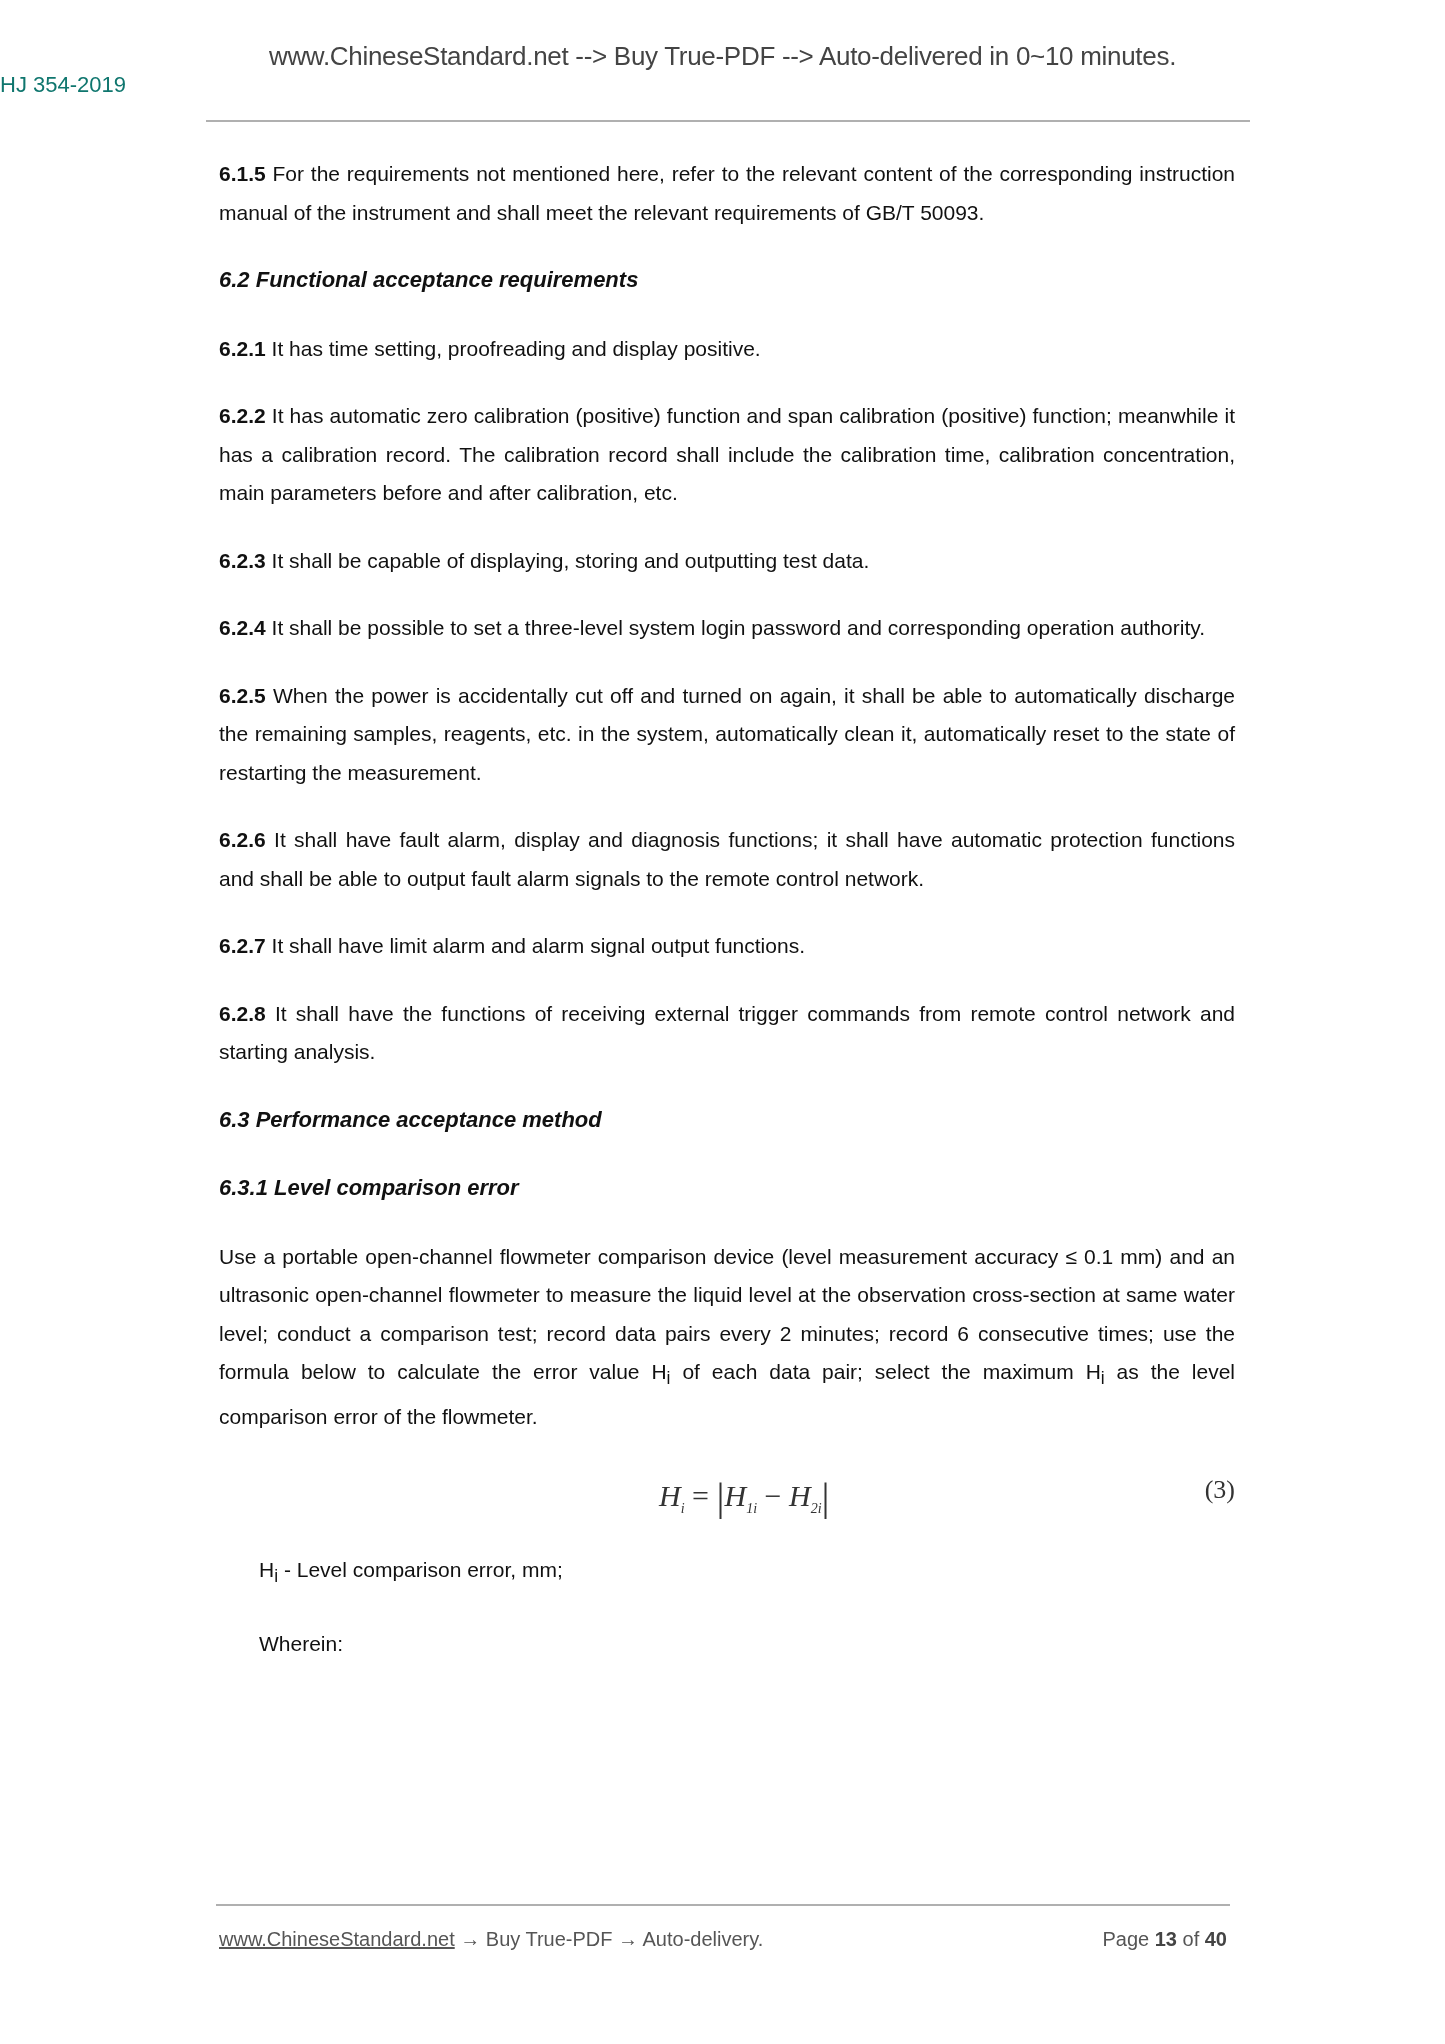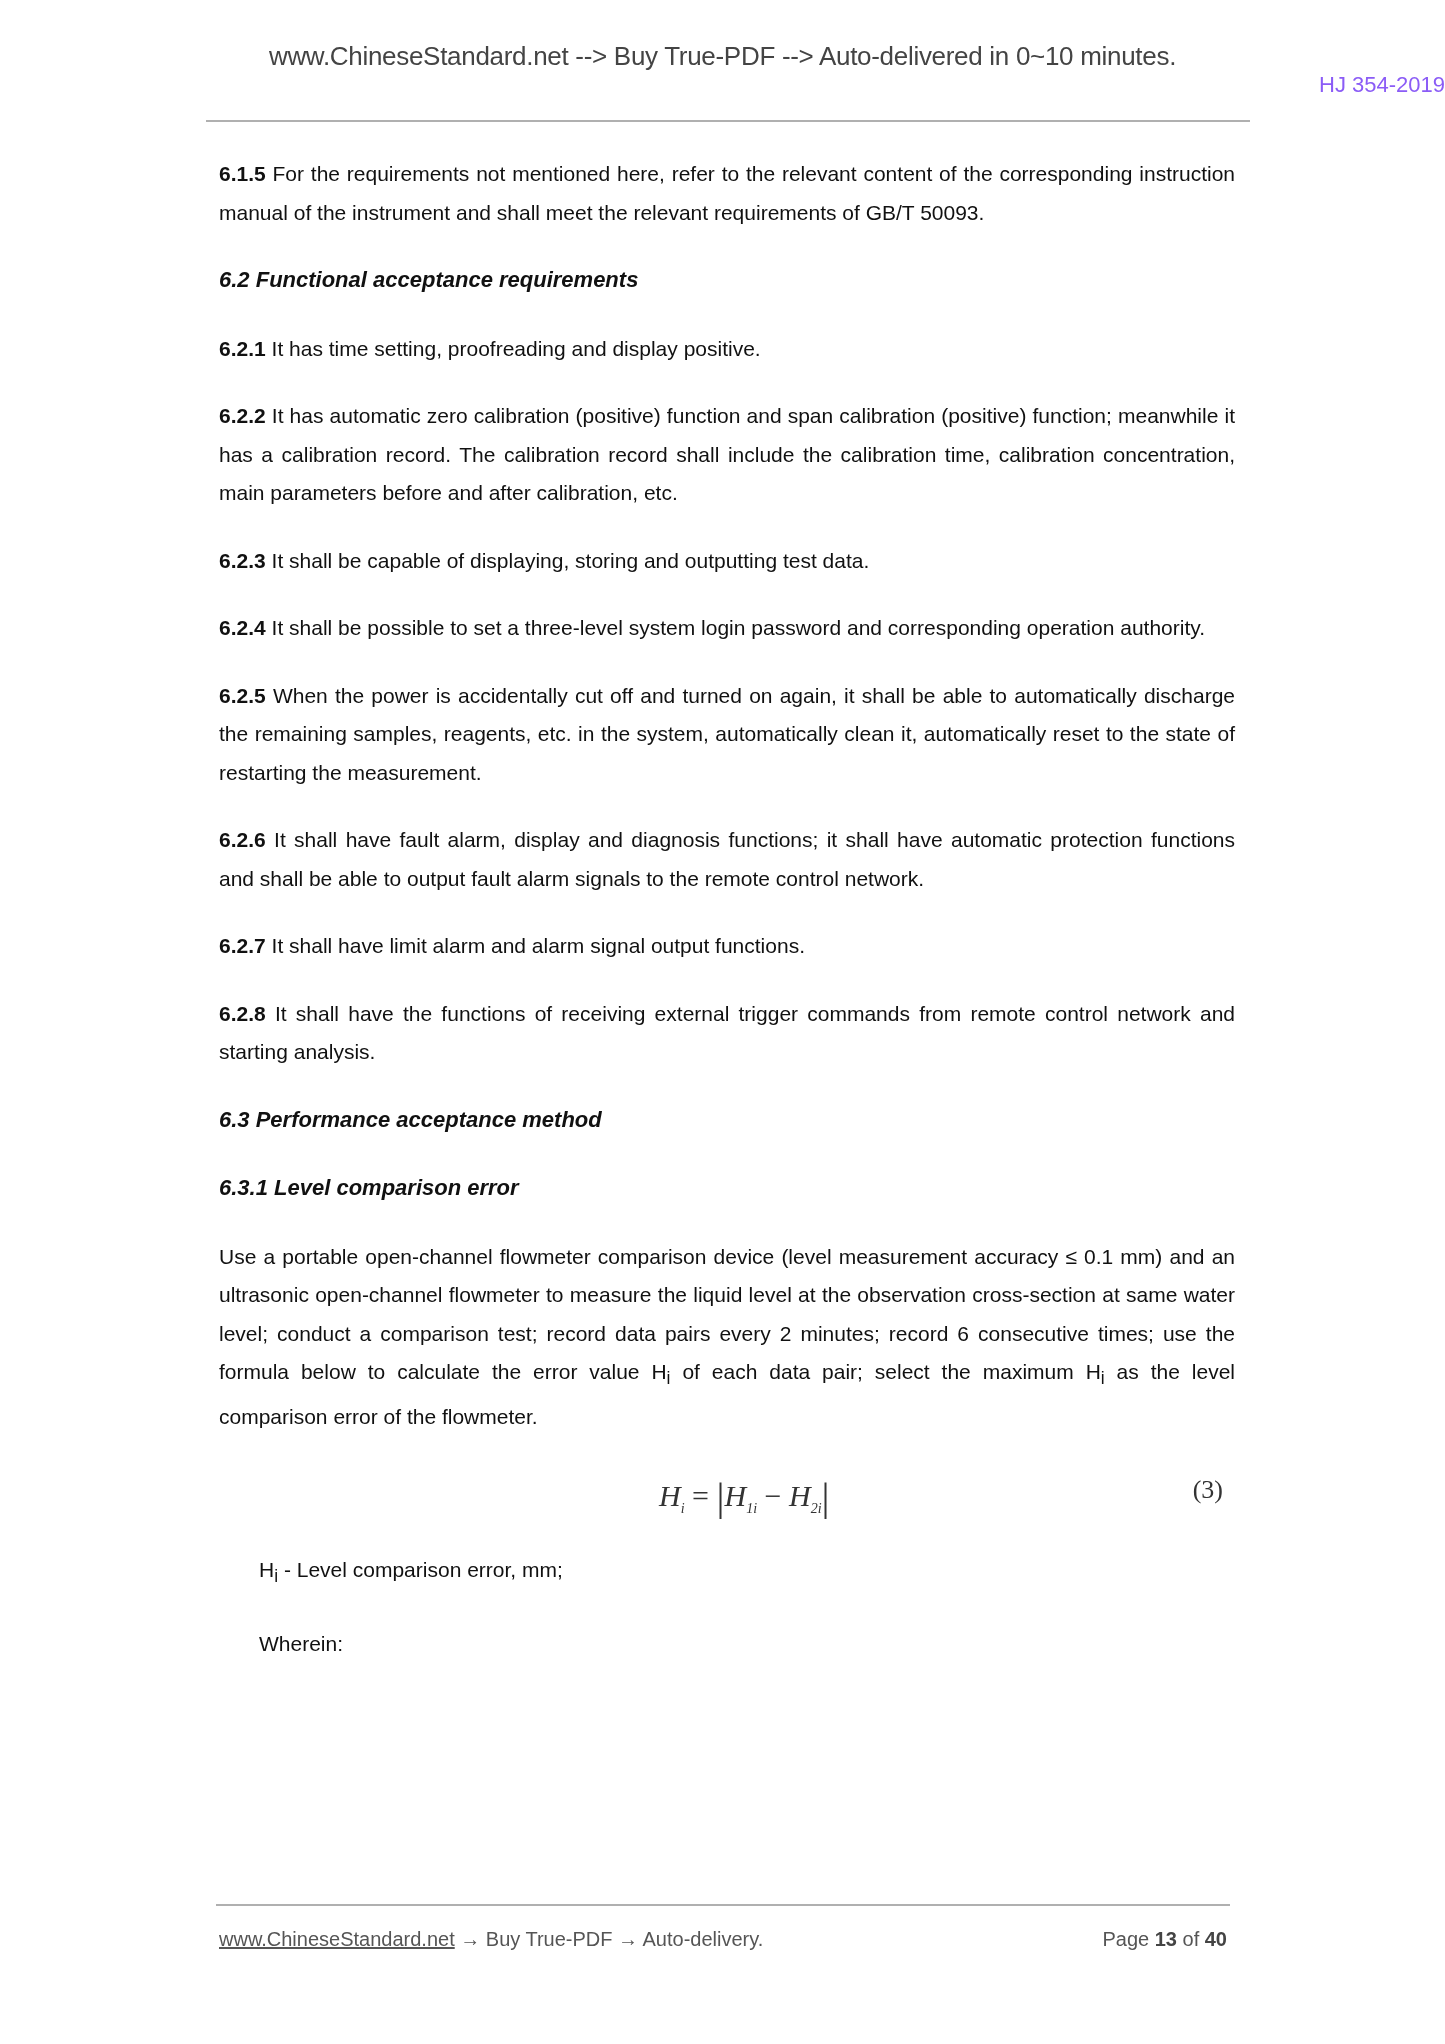--- a/index.html
+++ b/index.html
@@ -1,27 +1,27 @@
 <!DOCTYPE html>
 <html><head>
 <meta charset="utf-8">
 <style>
   html, body { margin: 0; padding: 0; background: #ffffff; }
   body { width: 1445px; height: 2044px; position: relative; overflow: hidden;
          font-family: "Liberation Sans", sans-serif; color: #111; }
   .hdr-top { position: absolute; top: 36px; left: 0; width: 1445px; text-align: center;
              font-size: 26px; color: #444; letter-spacing: -0.3px; line-height: 40px; }
-  .hdr-sub { position: absolute; top: 72px; left: 0; width: 1445px; text-align: right;
-             font-size: 22px; color: #8b5cf6; line-height: 26px; }
+  .hdr-sub { position: absolute; top: 72px; left: 0; width: 1445px; text-align: left;
+             font-size: 22px; color: #0f766e; line-height: 26px; }
   .hdr-rule { position: absolute; top: 120px; left: 206px; width: 1044px; height: 2px; background: #b0b0b0; }
   .body { position: absolute; left: 219px; width: 1016px; top: 155px; }
   p { margin: 0 0 29px 0; font-size: 21px; line-height: 38.5px; text-align: justify; }
   p b { font-weight: bold; }
   h3 { margin: 0 0 30px 0; font-size: 22px; line-height: 38.5px; font-weight: bold; font-style: italic; }
-  .formula { position: relative; height: 60px; margin: 4px 12px 26px 0; }
+  .formula { position: relative; height: 60px; margin: 4px 0 26px 0; }
   .formula .eq { position: absolute; left: 440px; top: 8px; font-family: "Liberation Serif", serif;
                  font-style: italic; font-size: 30px; color: #333; }
   .formula .eq sub { font-size: 14px; }
   .formula .abs { font-style: normal; font-size: 40px; font-weight: 300; vertical-align: -4px; }
   .formula .num { position: absolute; right: 0; top: 10px; font-family: "Liberation Serif", serif;
                   font-size: 26px; color: #333; }
   .indent { padding-left: 40px; }
   .ftr-rule { position: absolute; top: 1904px; left: 216px; width: 1014px; height: 2px; background: #b0b0b0; }
   .ftr { position: absolute; top: 1922px; left: 219px; width: 1008px; font-size: 20px; color: #555; line-height: 34px; }
   .ftr a { color: #555; text-decoration: underline; }

